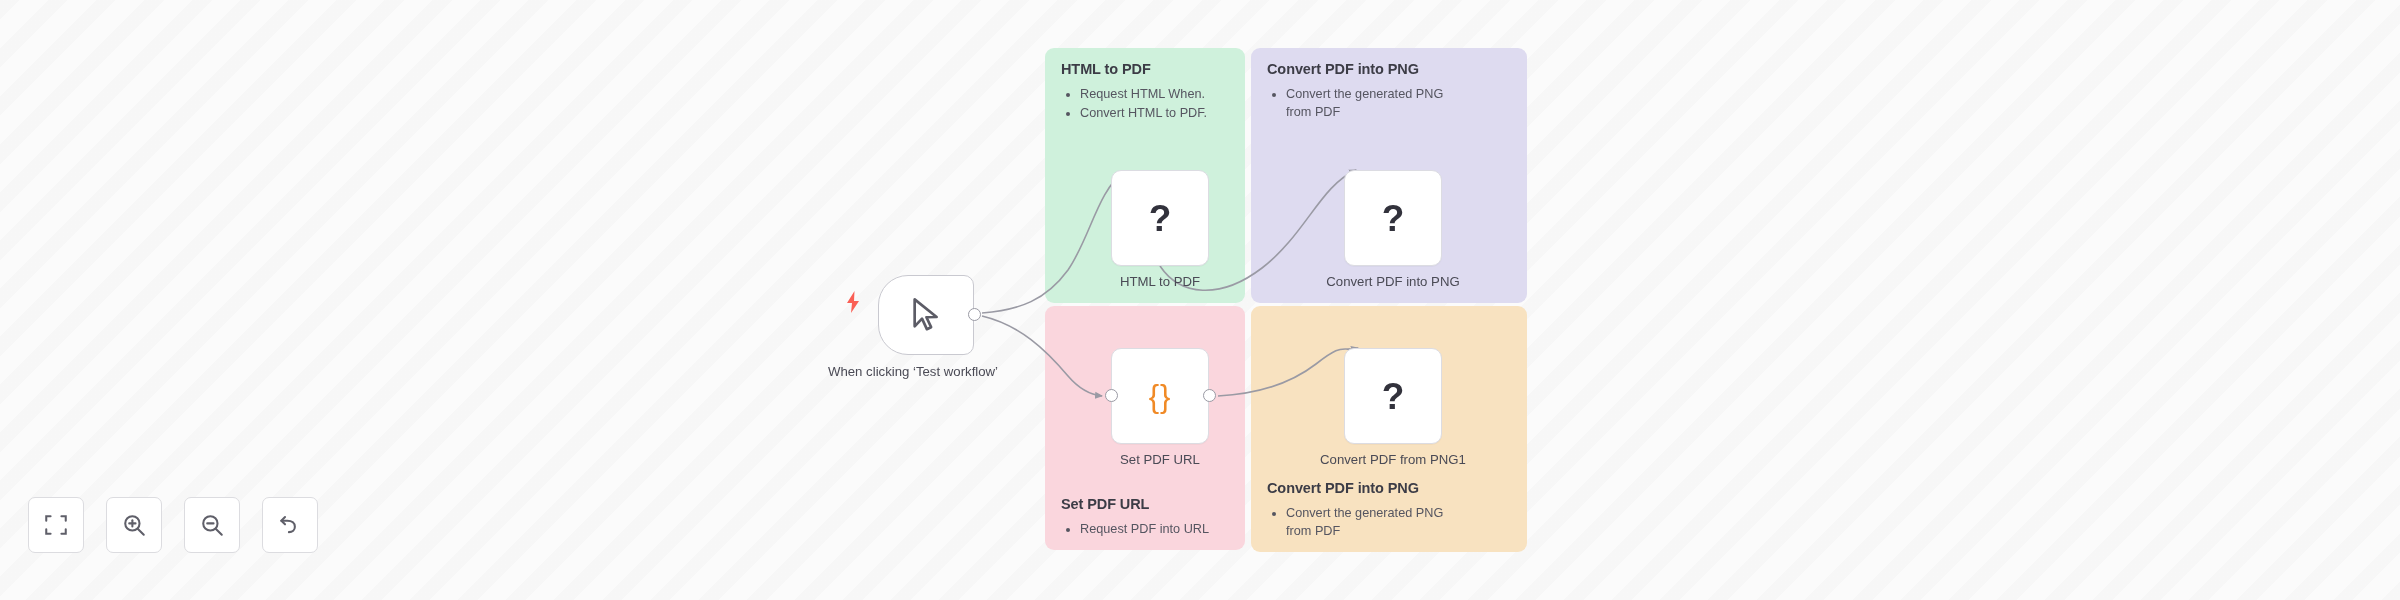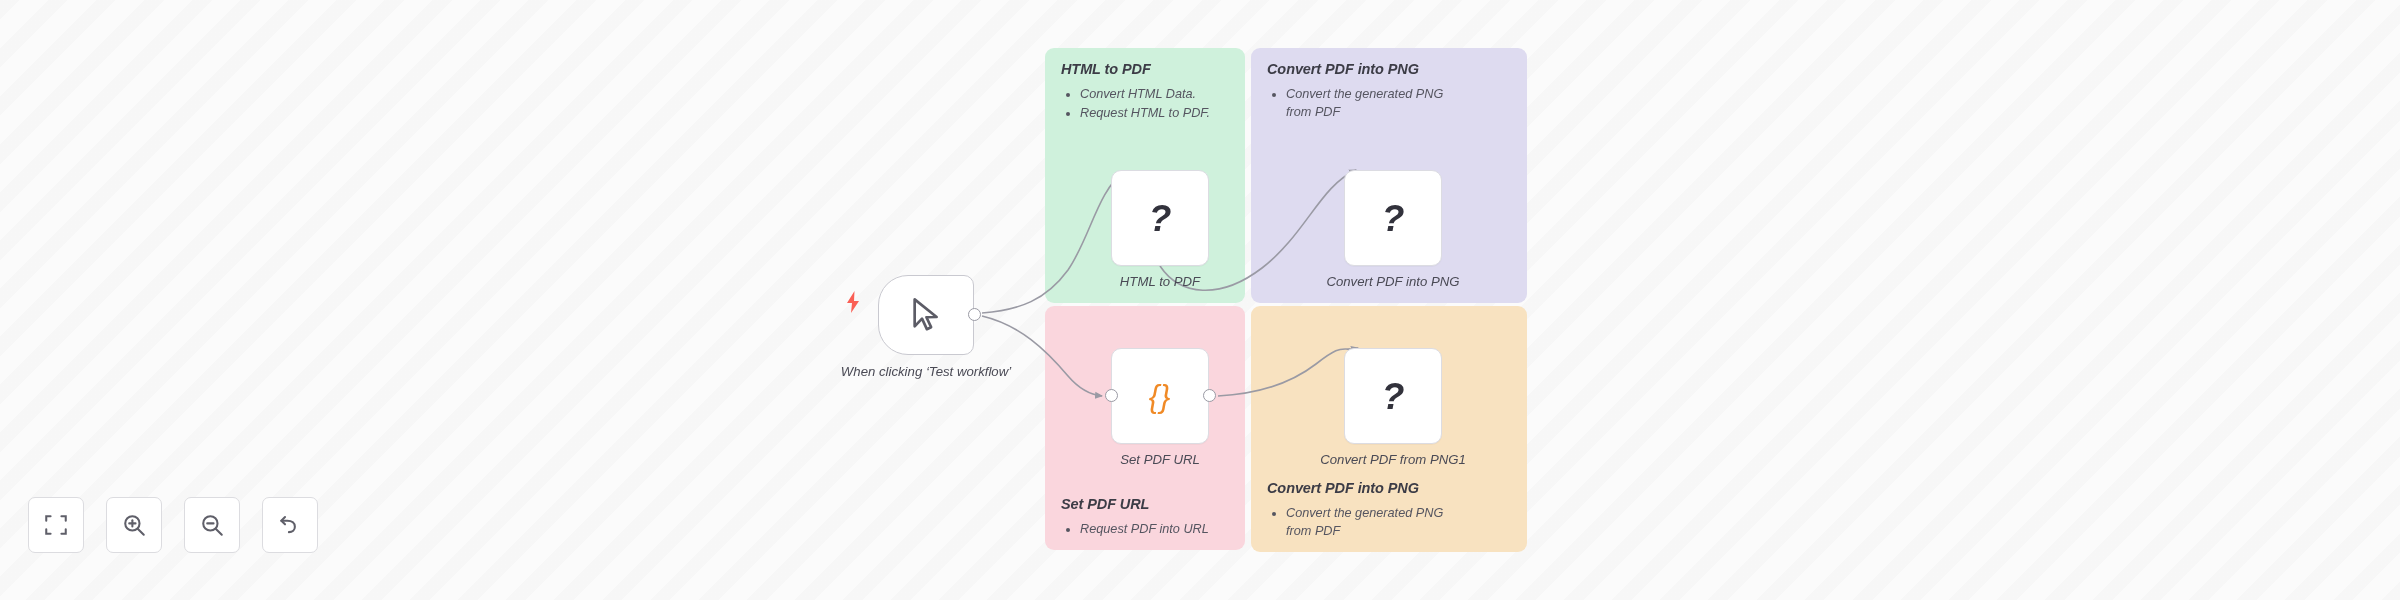--- a/index.html
+++ b/index.html
@@ -13,21 +13,20 @@
     position: relative;
     width: 2400px; height: 600px;
     background-color: #fbfbfb;
     background-image: repeating-linear-gradient(
       135deg,
       rgba(0,0,0,0.014) 0px,
       rgba(0,0,0,0.014) 14px,
       rgba(0,0,0,0.000) 14px,
       rgba(0,0,0,0.000) 34px
     );
-    font-style: italic;
   }
 
   
   .sticky {
     position: absolute;
     border-radius: 9px;
     padding: 13px 16px 10px 16px;
     overflow: hidden;
   }
   .sticky h3 {
@@ -116,21 +115,20 @@
     width: 96px; height: 80px;
     background: #ffffff;
     border: 1px solid #c9c9d0;
     border-radius: 30px 10px 10px 30px;
     display: flex; align-items: center; justify-content: center;
   }
   #trigger-cap {
     position: absolute;
     left: 828px; top: 363px;
     width: 196px;
-    text-align: center;
     font-size: 13.2px;
     color: #4a4a55;
     line-height: 1.3;
   }
   #bolt {
     position: absolute;
     left: 843px; top: 290px;
     width: 20px; height: 24px;
   }
 
@@ -163,22 +161,22 @@
   }
 </style>
 </head>
 <body>
 
 <div id="canvas">
 
   <div class="sticky" id="note-html">
     <h3>HTML to PDF</h3>
     <ul>
-      <li>Convert HTML Data.</li>
-      <li>Request HTML to PDF.</li>
+      <li>Request HTML When.</li>
+      <li>Convert HTML to PDF.</li>
     </ul>
   </div>
 
   <div class="sticky" id="note-png">
     <h3>Convert PDF into PNG</h3>
     <ul>
       <li style="max-width:180px;">Convert the generated PNG from PDF</li>
     </ul>
   </div>
 

